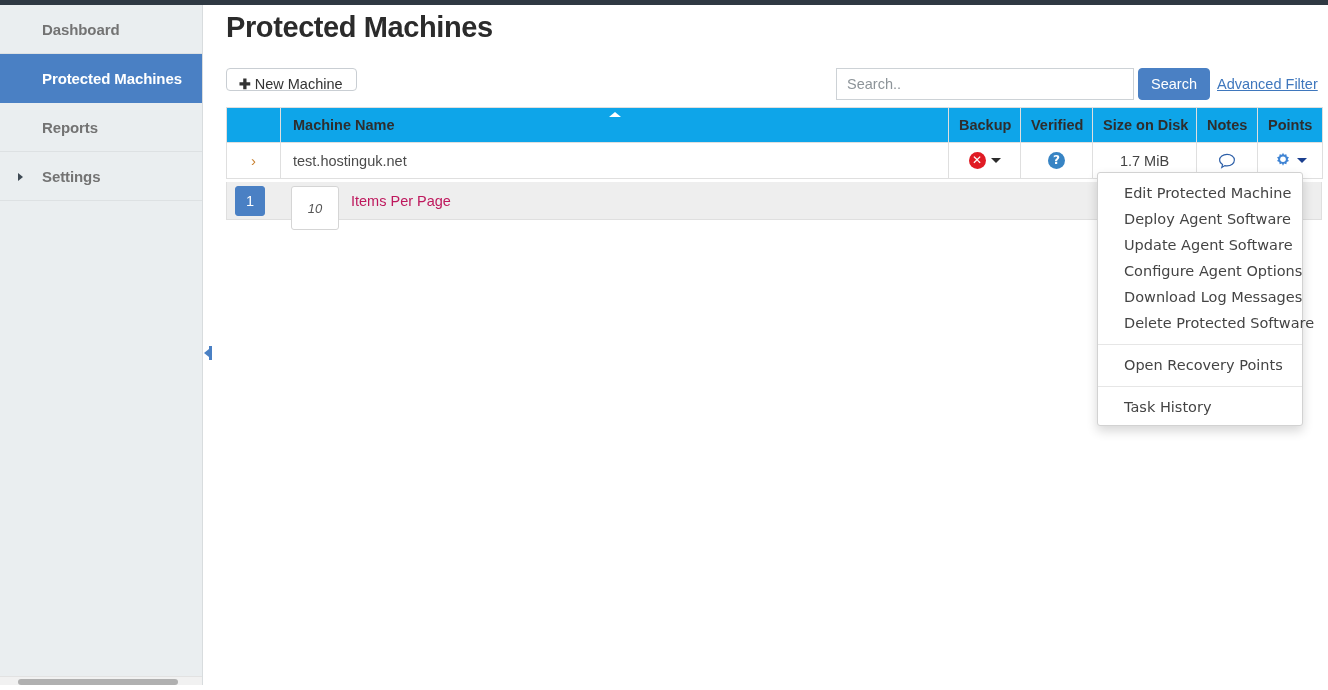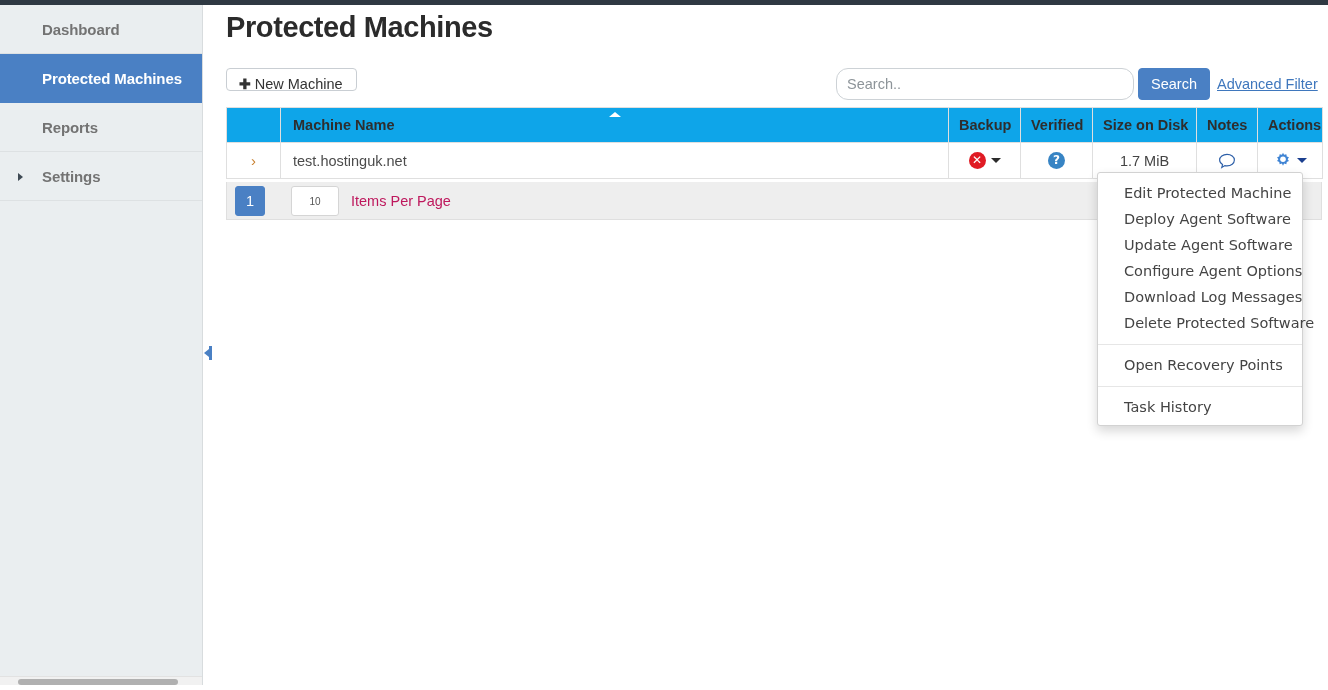--- a/index.html
+++ b/index.html
@@ -133,21 +133,21 @@
     font-weight: bold;
     font-size: 14px;
     margin-right: 4px;
   }
 
   #search-input {
     position: absolute;
     left: 632px; top: 7px;
     width: 298px; height: 32px;
     border: 1px solid #cdd2d6;
-    border-radius: 12px;
+    border-radius: 0;
     padding: 9px 10px;
     font-size: 14.5px;
     color: #555;
     font-family: "Liberation Sans", sans-serif;
     background: #fff;
     outline: none;
   }
   #search-input::placeholder { color: #8d9499; }
 
   #search-btn {
@@ -271,29 +271,30 @@
     border-radius: 3px;
     color: #ffffff;
     font-size: 14.5px;
     line-height: 28px;
     text-align: center;
     cursor: pointer;
   }
   #per-page-input {
     position: absolute;
     left: 64px; top: 4px;
-    width: 48px; height: 30px;
+    width: 48px; height: 44px;
     background: #ffffff;
     border: 1px solid #d5d5d5;
     border-radius: 3px;
     text-align: center;
-    font-size: 10px;
+    font-size: 13px;
     color: #555;
     font-family: "Liberation Sans", sans-serif;
     outline: none;
+    font-style: italic;
   }
   #per-page-label {
     position: absolute;
     left: 124px; top: 4px;
     line-height: 30px;
     font-size: 14.5px;
     color: #be185d;
     white-space: nowrap;
   }
 
@@ -387,21 +388,21 @@
           <th style="width:72px">
             <span>Verified</span>
           </th>
           <th style="width:104px">
             <span>Size on Disk</span>
           </th>
           <th style="width:61px">
             <span>Notes</span>
           </th>
           <th style="width:65px">
-            <span>Actions</span>
+            <span>Points</span>
           </th>
         </tr>
       </thead>
       <tbody>
         <tr>
           <td class="expand-col">
             <span class="expander">›</span>
           </td>
           <td class="name-col">
             <span>test.hostinguk.net</span>

